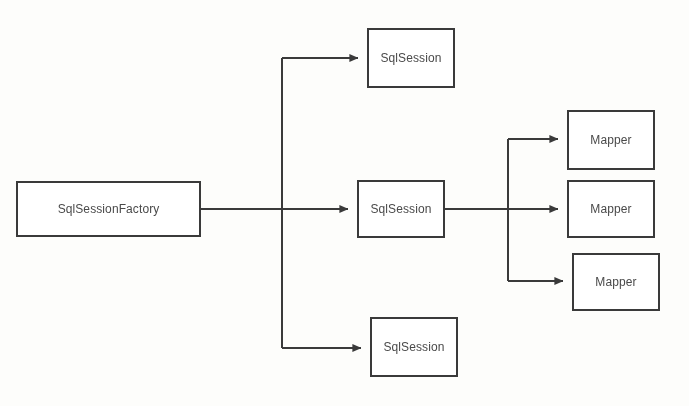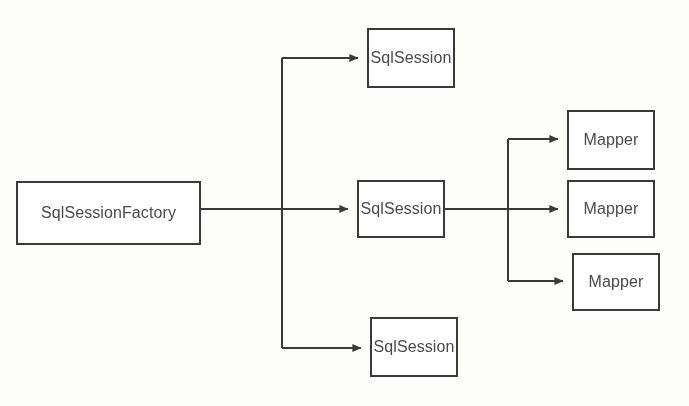--- a/index.html
+++ b/index.html
@@ -42,28 +42,28 @@
     color: #4a4a4a;
     font-size: 12px;
     line-height: 1;
     letter-spacing: 0.1px;
     white-space: nowrap;
     user-select: none;
   }
   .node-label {
     display: block;
     color: #4a4a4a;
-    font-size: 16px;
+    font-size: 12px;
     font-family: "Liberation Sans", sans-serif;
   }
   .n-factory {
     left: 16px;
     top: 181px;
     width: 185px;
-    height: 64px;
+    height: 56px;
   }
   .n-session-top {
     left: 367px;
     top: 28px;
     width: 88px;
     height: 60px;
   }
   .n-session-mid {
     left: 357px;
     top: 180px;

